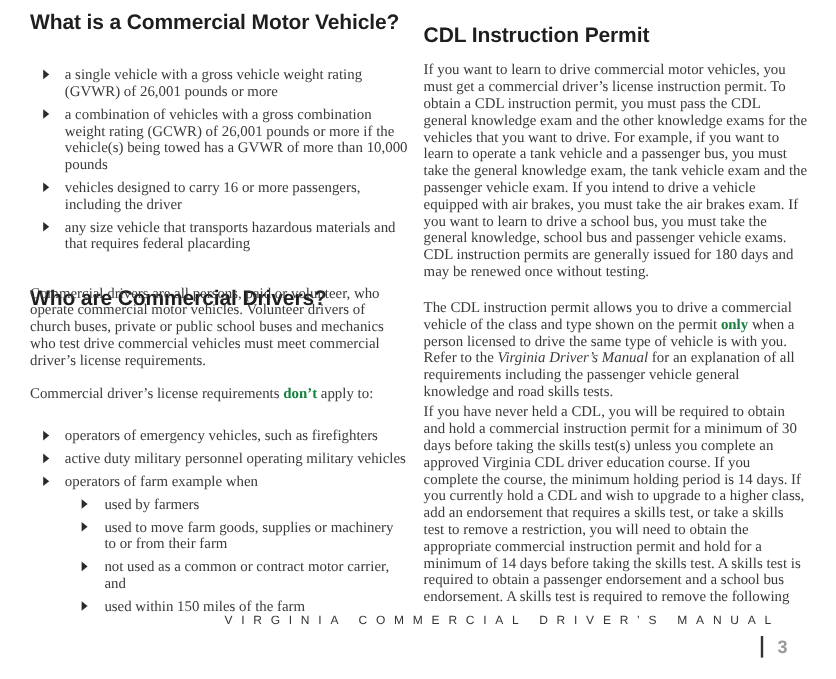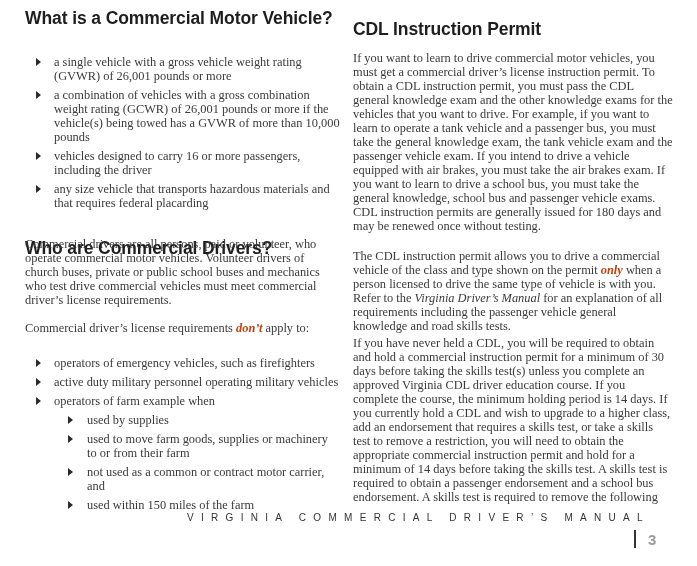--- a/index.html
+++ b/index.html
@@ -73,21 +73,21 @@
     .cmv-list { top: 39px; width: 315px; }
 
     .drivers-p1 { position: absolute; top: 237px; left: 0; width: 312px; }
     .drivers-p2 { position: absolute; top: 321px; left: 0; width: 315px; white-space: nowrap; }
     .exempt-list { top: 340px; width: 315px; }
 
     .cdl-p1 { position: absolute; top: 51px; left: 0; width: 320px; }
     .cdl-p2 { position: absolute; top: 249px; left: 0; width: 320px; }
     .cdl-p3 { position: absolute; top: 336px; left: 0; width: 320px; }
 
-    b { color: #c2410c; font-weight: bold; font-style: italic; }
+    b { color: #15803d; font-weight: bold; }
     i { font-style: italic; }
 
     .footer {
       position: absolute;
       top: 512px;
       left: 187px;
       font-family: "Liberation Sans", "DejaVu Sans", sans-serif;
       font-size: 10px;
       letter-spacing: 7.3px;
       color: #333333;
@@ -150,21 +150,21 @@
     <li>
       <span class="arrow"></span>
       <span>active duty military personnel operating military vehicles</span>
     </li>
     <li>
       <span class="arrow"></span>
       <span>operators of farm example when</span>
       <ul class="nested">
         <li>
           <span class="arrow"></span>
-          <span>used by supplies</span>
+          <span>used by farmers</span>
         </li>
         <li>
           <span class="arrow"></span>
           <span>used to move farm goods, supplies or machinery to or from their farm</span>
         </li>
         <li>
           <span class="arrow"></span>
           <span>not used as a common or contract motor carrier, and</span>
         </li>
         <li>

